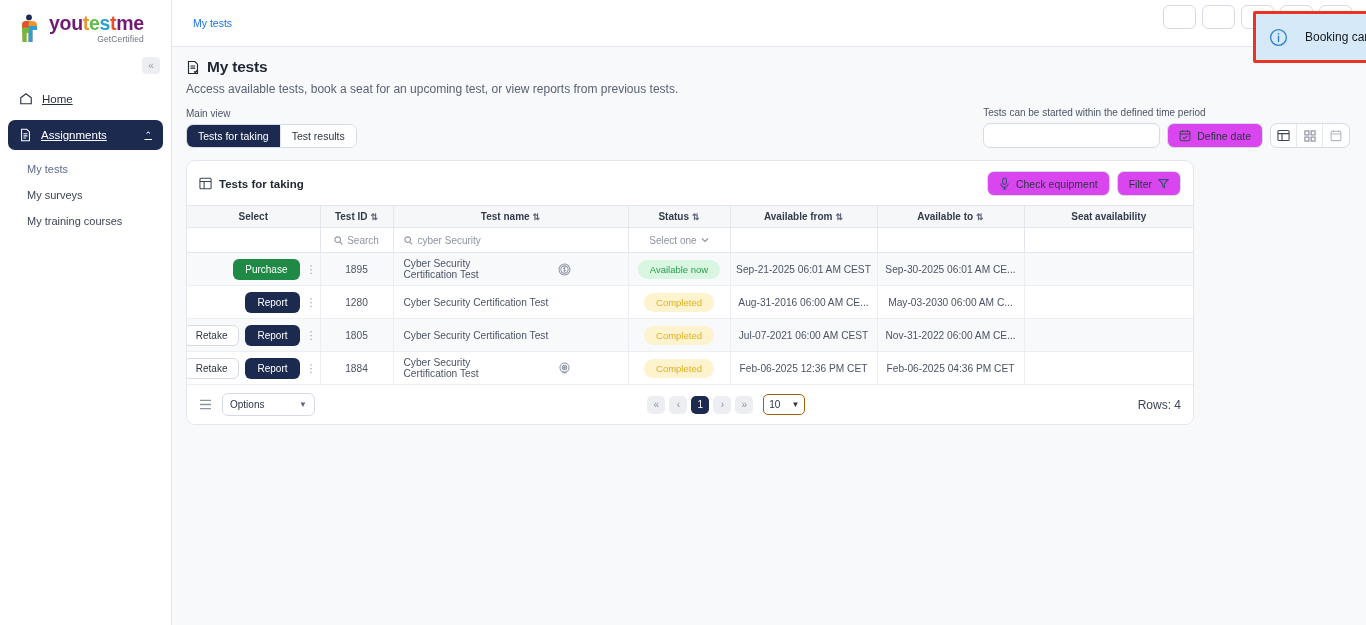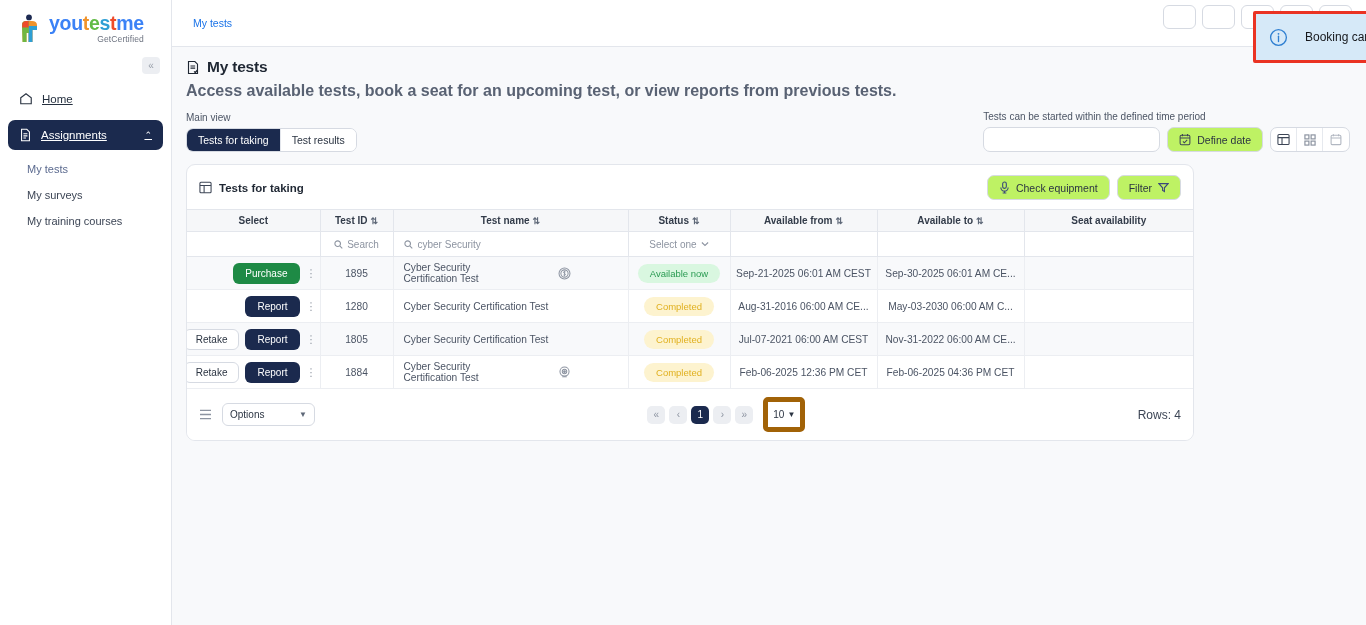--- a/index.html
+++ b/index.html
@@ -15,21 +15,21 @@
   .sidebar {
     width: 172px; height: 625px; background: #ffffff;
     border-right: 1px solid #e3e6ec; flex: 0 0 172px;
     position: relative;
   }
   .logo-wrap { padding: 14px 0 0 18px; height: 58px; }
   .logo-row { display: flex; align-items: flex-start; }
   .logo-mark { width: 26px; height: 30px; position: relative; margin-right: 5px; }
   .logo-text { line-height: 1; }
   .logo-word { font-size: 19.5px; font-weight: 700; letter-spacing: -0.3px; }
-  .lw-navy { color: #3b82f6; }
+  .lw-navy { color: #701a75; }
   .lw-orange { color: #f0932b; }
   .lw-green { color: #62bb46; }
   .lw-blue { color: #2e9fd4; }
   .lw-red { color: #ee4b2b; }
   .logo-sub {
     font-size: 8.5px; color: #6d7380; text-align: right;
     margin-top: 1px; letter-spacing: 0.1px;
   }
   .collapse-btn {
     position: absolute; right: 11px; top: 57px;
@@ -71,21 +71,21 @@
     display: flex; gap: 6px;
   }
   .top-btn {
     width: 33px; height: 24px; border: 1px solid #d6dae2;
     border-radius: 6px; background: #fff;
   }
 
   .content { padding: 11px 16px 0 14px; }
   .page-title-row { display: flex; align-items: center; gap: 7px; }
   .page-title { font-size: 15.5px; font-weight: 700; color: #1f2733; letter-spacing: -0.2px;}
-  .page-desc { font-size: 16px; color: #596273; margin-top: 6px; font-weight: bold; }
+  .page-desc { font-size: 12px; color: #596273; margin-top: 6px; }
 
   .toolbar { display: flex; align-items: flex-end; margin-top: 11px; position: relative; }
   .tb-group { margin-right: 26px; }
   .tb-label { font-size: 10px; color: #4c5565; margin-bottom: 5px; }
   .seg {
     display: inline-flex; border: 1px solid #d6dae2;
     border-radius: 7px; overflow: hidden; background: #fff;
     height: 24px;
   }
   .seg-btn {
@@ -97,21 +97,21 @@
   .seg-btn:last-child { border-right: none; }
   .seg-btn.active { background: #1b2a4e; color: #ffffff; }
 
   .tb-right { margin-left: auto; display: flex; align-items: flex-end; gap: 7px; }
   .date-input {
     width: 177px; height: 25px; border: 1px solid #d6dae2;
     border-radius: 7px; background: #fff;
   }
   .pill-btn {
     height: 25px; border: 1px solid #d6dae2; border-radius: 7px;
-    background: #bef264; display: flex; align-items: center; gap: 6px;
+    background: #d946ef; display: flex; align-items: center; gap: 6px;
     padding: 0 11px; font-size: 10.5px; color: #2b3442; cursor: pointer;
     white-space: nowrap;
   }
   .view-group {
     height: 25px; border: 1px solid #d6dae2; border-radius: 7px;
     background: #fff; display: flex; align-items: center;
   }
   .view-btn {
     width: 26px; height: 23px; display: flex; align-items: center;
     justify-content: center; cursor: pointer;
@@ -186,21 +186,21 @@
   }
   .opt-select .cv { margin-left: auto; font-size: 8px; color: #5e6878; }
   .pager { display: flex; align-items: center; gap: 4px; margin: 0 auto; }
   .pg {
     width: 18px; height: 18px; border-radius: 5px; background: #eceef2;
     color: #8d94a1; font-size: 10px; display: flex;
     align-items: center; justify-content: center; cursor: pointer;
   }
   .pg.cur { background: #1b2a4e; color: #fff; }
   .rows-sel {
-    width: 42px; height: 35px; border: 5px solid #a16207;
+    width: 42px; height: 21px; border: 1px solid #a16207;
     border-radius: 5px; background: #fff; font-size: 10px;
     color: #2b3442; display: flex; align-items: center;
     padding: 0 5px; margin-left: 6px; cursor: pointer;
   }
   .rows-sel .cv { margin-left: auto; font-size: 8px; }
   .rows-count { font-size: 12px; color: #3c4555; }
 
   
   .toast-outline {
     position: absolute; left: 1081px; top: 11px;

